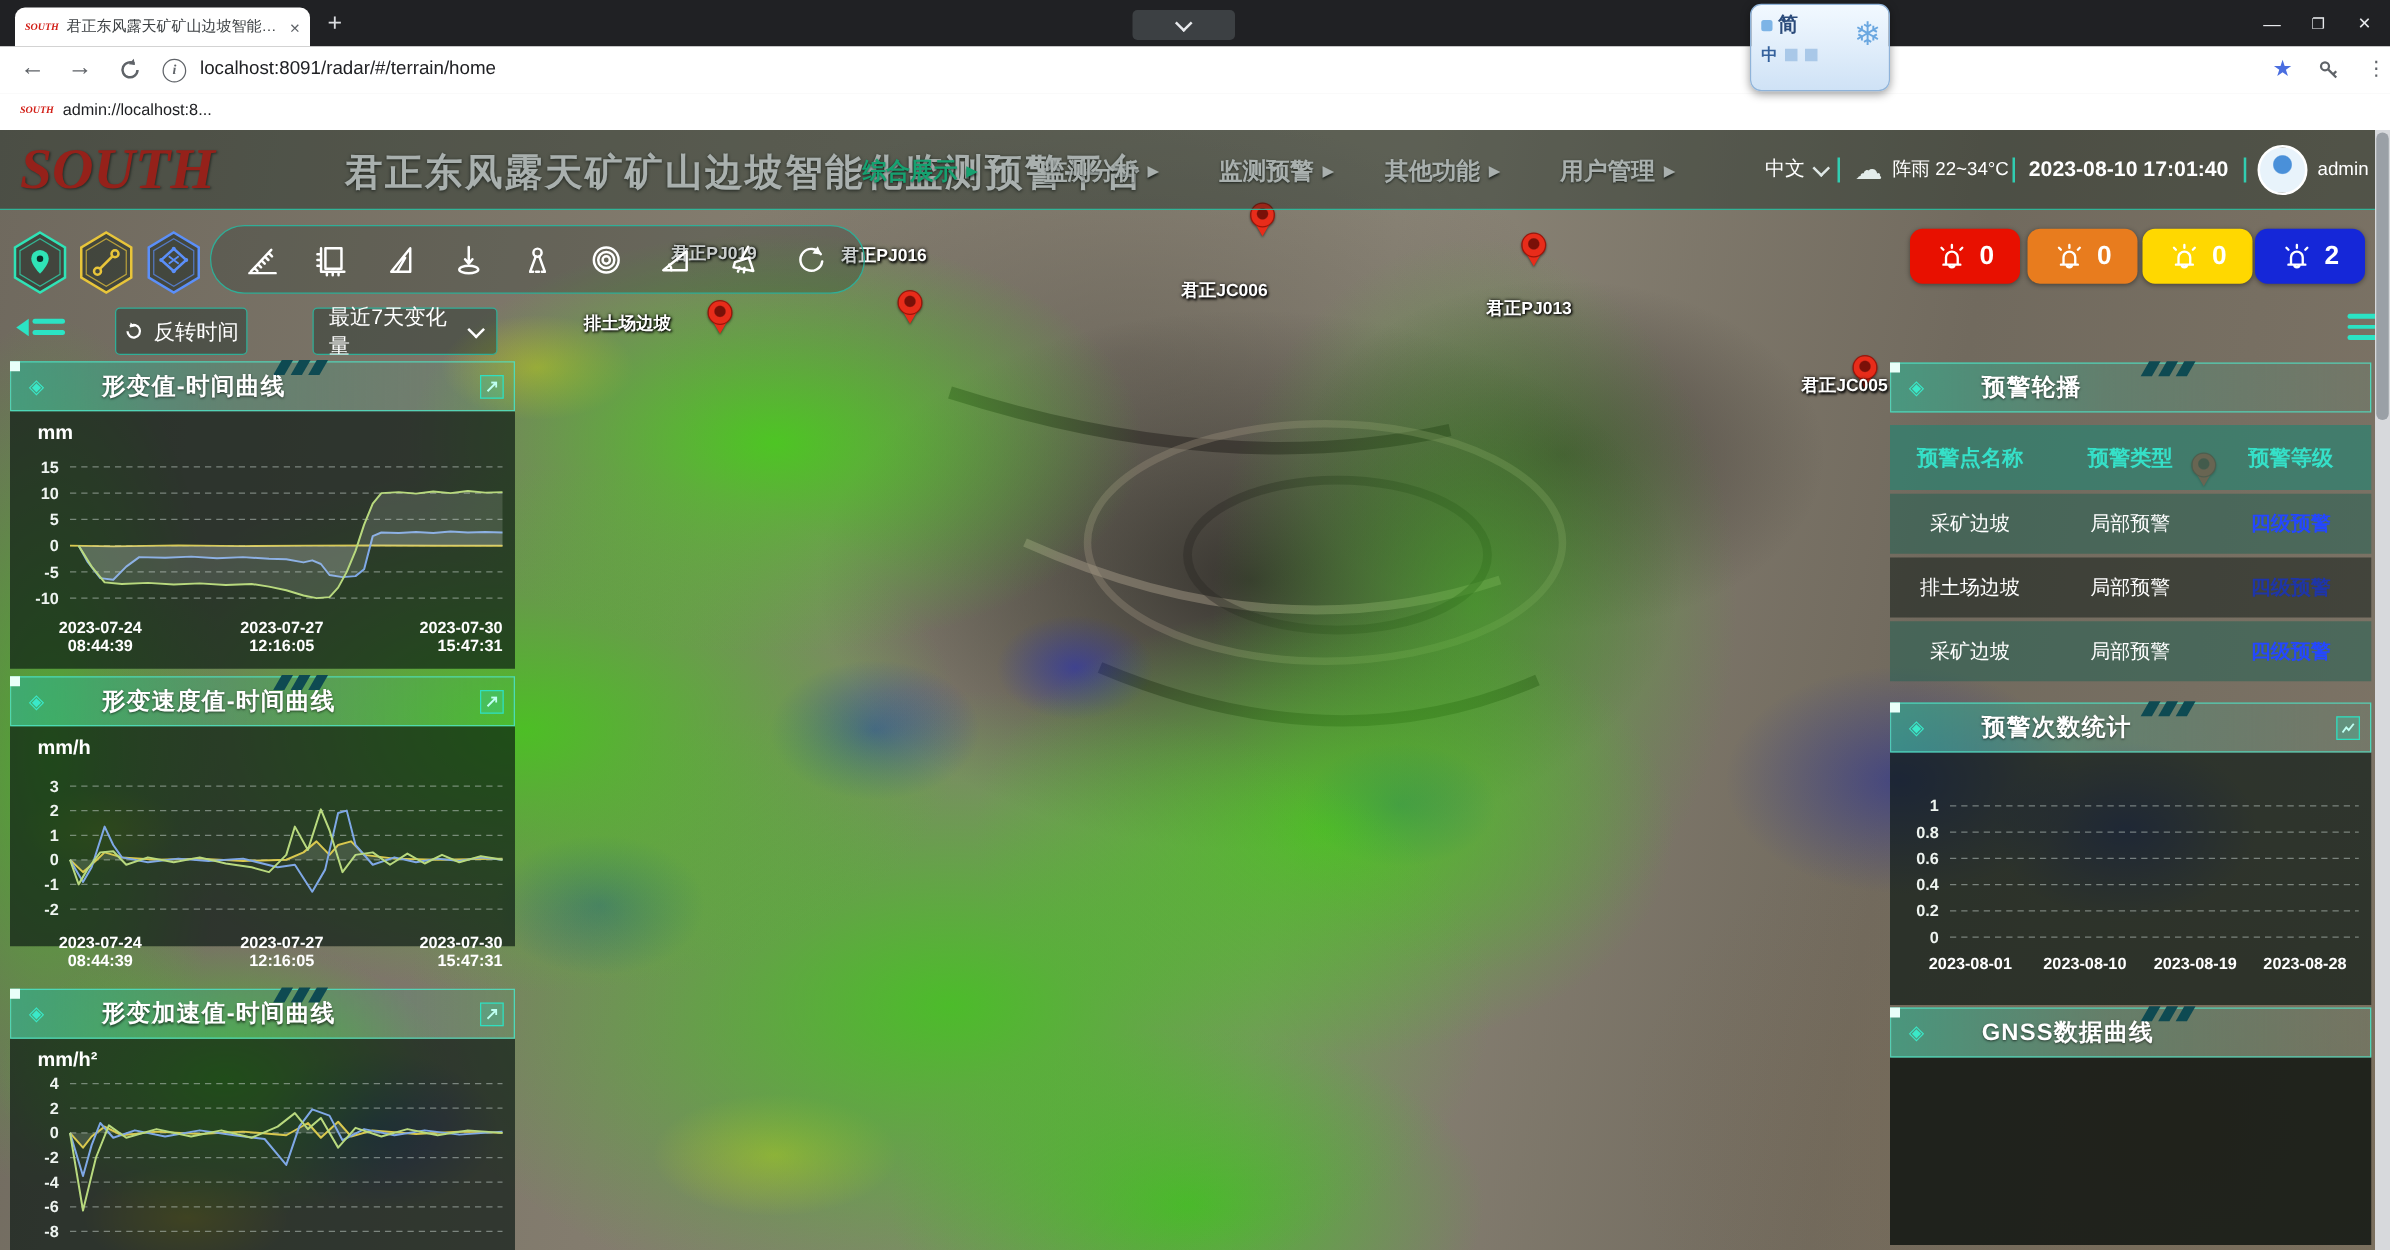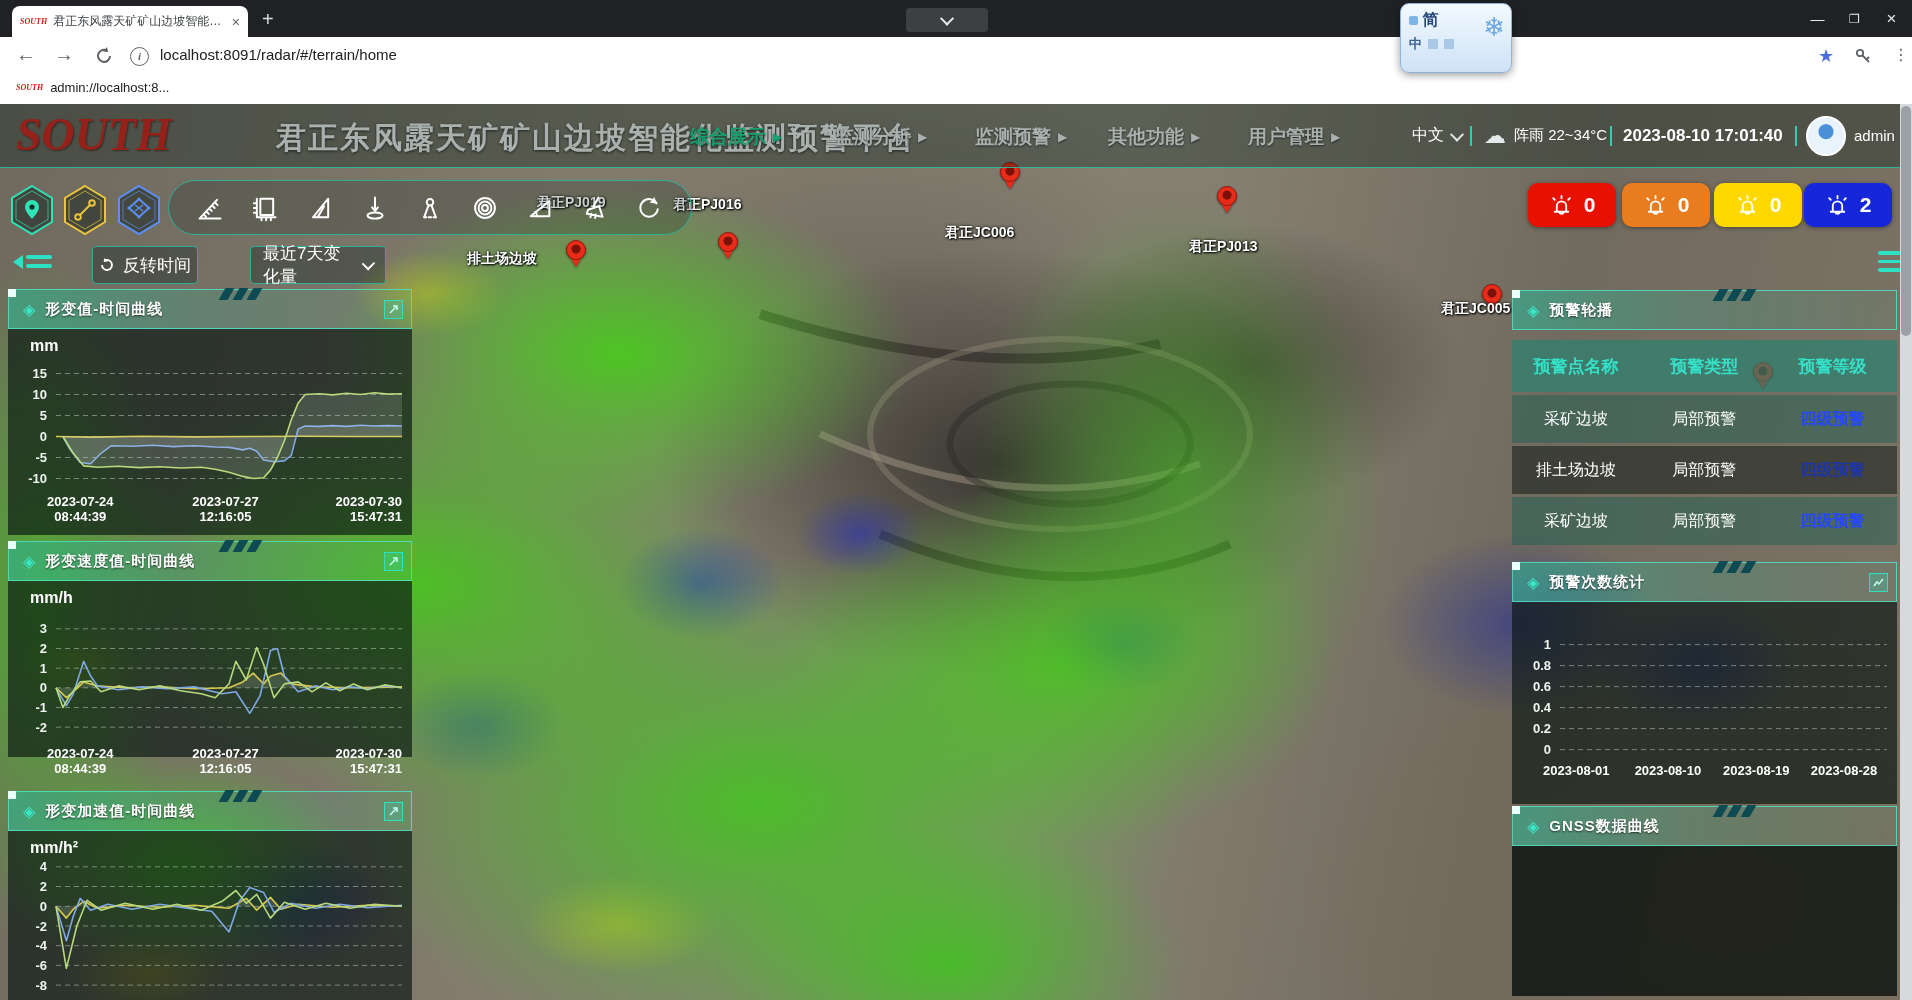--- a/index.html
+++ b/index.html
@@ -80,21 +80,21 @@
   #hamburger{position:absolute;left:1878px;top:142px;z-index:12;}
   #hamburger i{display:block;width:24px;height:3.5px;background:#2be3c4;border-radius:2px;margin:5px 0;}
   
   .panel{position:absolute;width:404px;z-index:14;}
   .rpanel{position:absolute;left:1512px;width:385px;z-index:14;}
   .phead{position:relative;height:38px;border:1px solid rgba(80,230,200,.8);
     background:linear-gradient(90deg,rgba(46,180,148,.6),rgba(46,180,148,.25) 45%,rgba(46,180,148,.08));
     display:flex;align-items:center;}
   .phead .notch{position:absolute;left:-1px;top:-1px;width:8px;height:8px;background:#e9fff9;}
   .pdiamond{color:#3ae8c8;font-size:16px;margin:0 10px 0 14px;}
-  .ptitle{color:#fff;font-size:15px;font-weight:bold;letter-spacing:1px;text-shadow:0 1px 2px rgba(0,0,0,.6);}
+  .ptitle{color:#fff;font-size:19px;font-weight:bold;letter-spacing:1px;text-shadow:0 1px 2px rgba(0,0,0,.6);margin-left:36px;}
   .slashes{position:absolute;left:53%;top:-2px;display:flex;gap:5px;}
   .slashes i{width:9px;height:12px;background:#0e4a52;transform:skewX(-30deg);}
   .hicon{position:absolute;right:8px;top:10px;width:17px;height:17px;border:1px solid #2fe0c0;
     background:rgba(46,224,192,.25);display:flex;align-items:center;justify-content:center;}
   .pbody{background:rgba(7,22,17,.66);}
   
   .tbl-row{position:relative;display:flex;align-items:center;margin-bottom:3px;}
   .tbl-cell{width:33.3%;text-align:center;font-size:16px;color:#fff;}
   .tbl-head .tbl-cell{color:#35e0c8;font-weight:bold;font-size:17px;}
   
@@ -341,21 +341,21 @@
           <i></i>
         </span>
     </div>
     <div class="ctl-btn" style="left:92px;width:106px">
       <svg width="16" height="16" viewBox="0 0 16 16">
         <path d="M3 8 A5 5 0 1 0 5 4" fill="none" stroke="#fff" stroke-width="1.8"></path>
         <path d="M5.5 1 L4.8 5 L9 4.2 Z" fill="#fff"></path>
       </svg>
       <span>反转时间</span>
     </div>
-    <div class="ctl-btn" style="left:250px;width:136px;justify-content:space-between;padding:0 12px">
+    <div class="ctl-btn" style="left:250px;width:148px;justify-content:space-between;padding:0 12px">
       <span>最近7天变化量</span>
       <span class="chev" style="color:#fff"></span>
     </div>
     <div id="hamburger">
         <i></i>
         <i></i>
         <i></i>
       </div>
 
     <div id="pinwrap">

